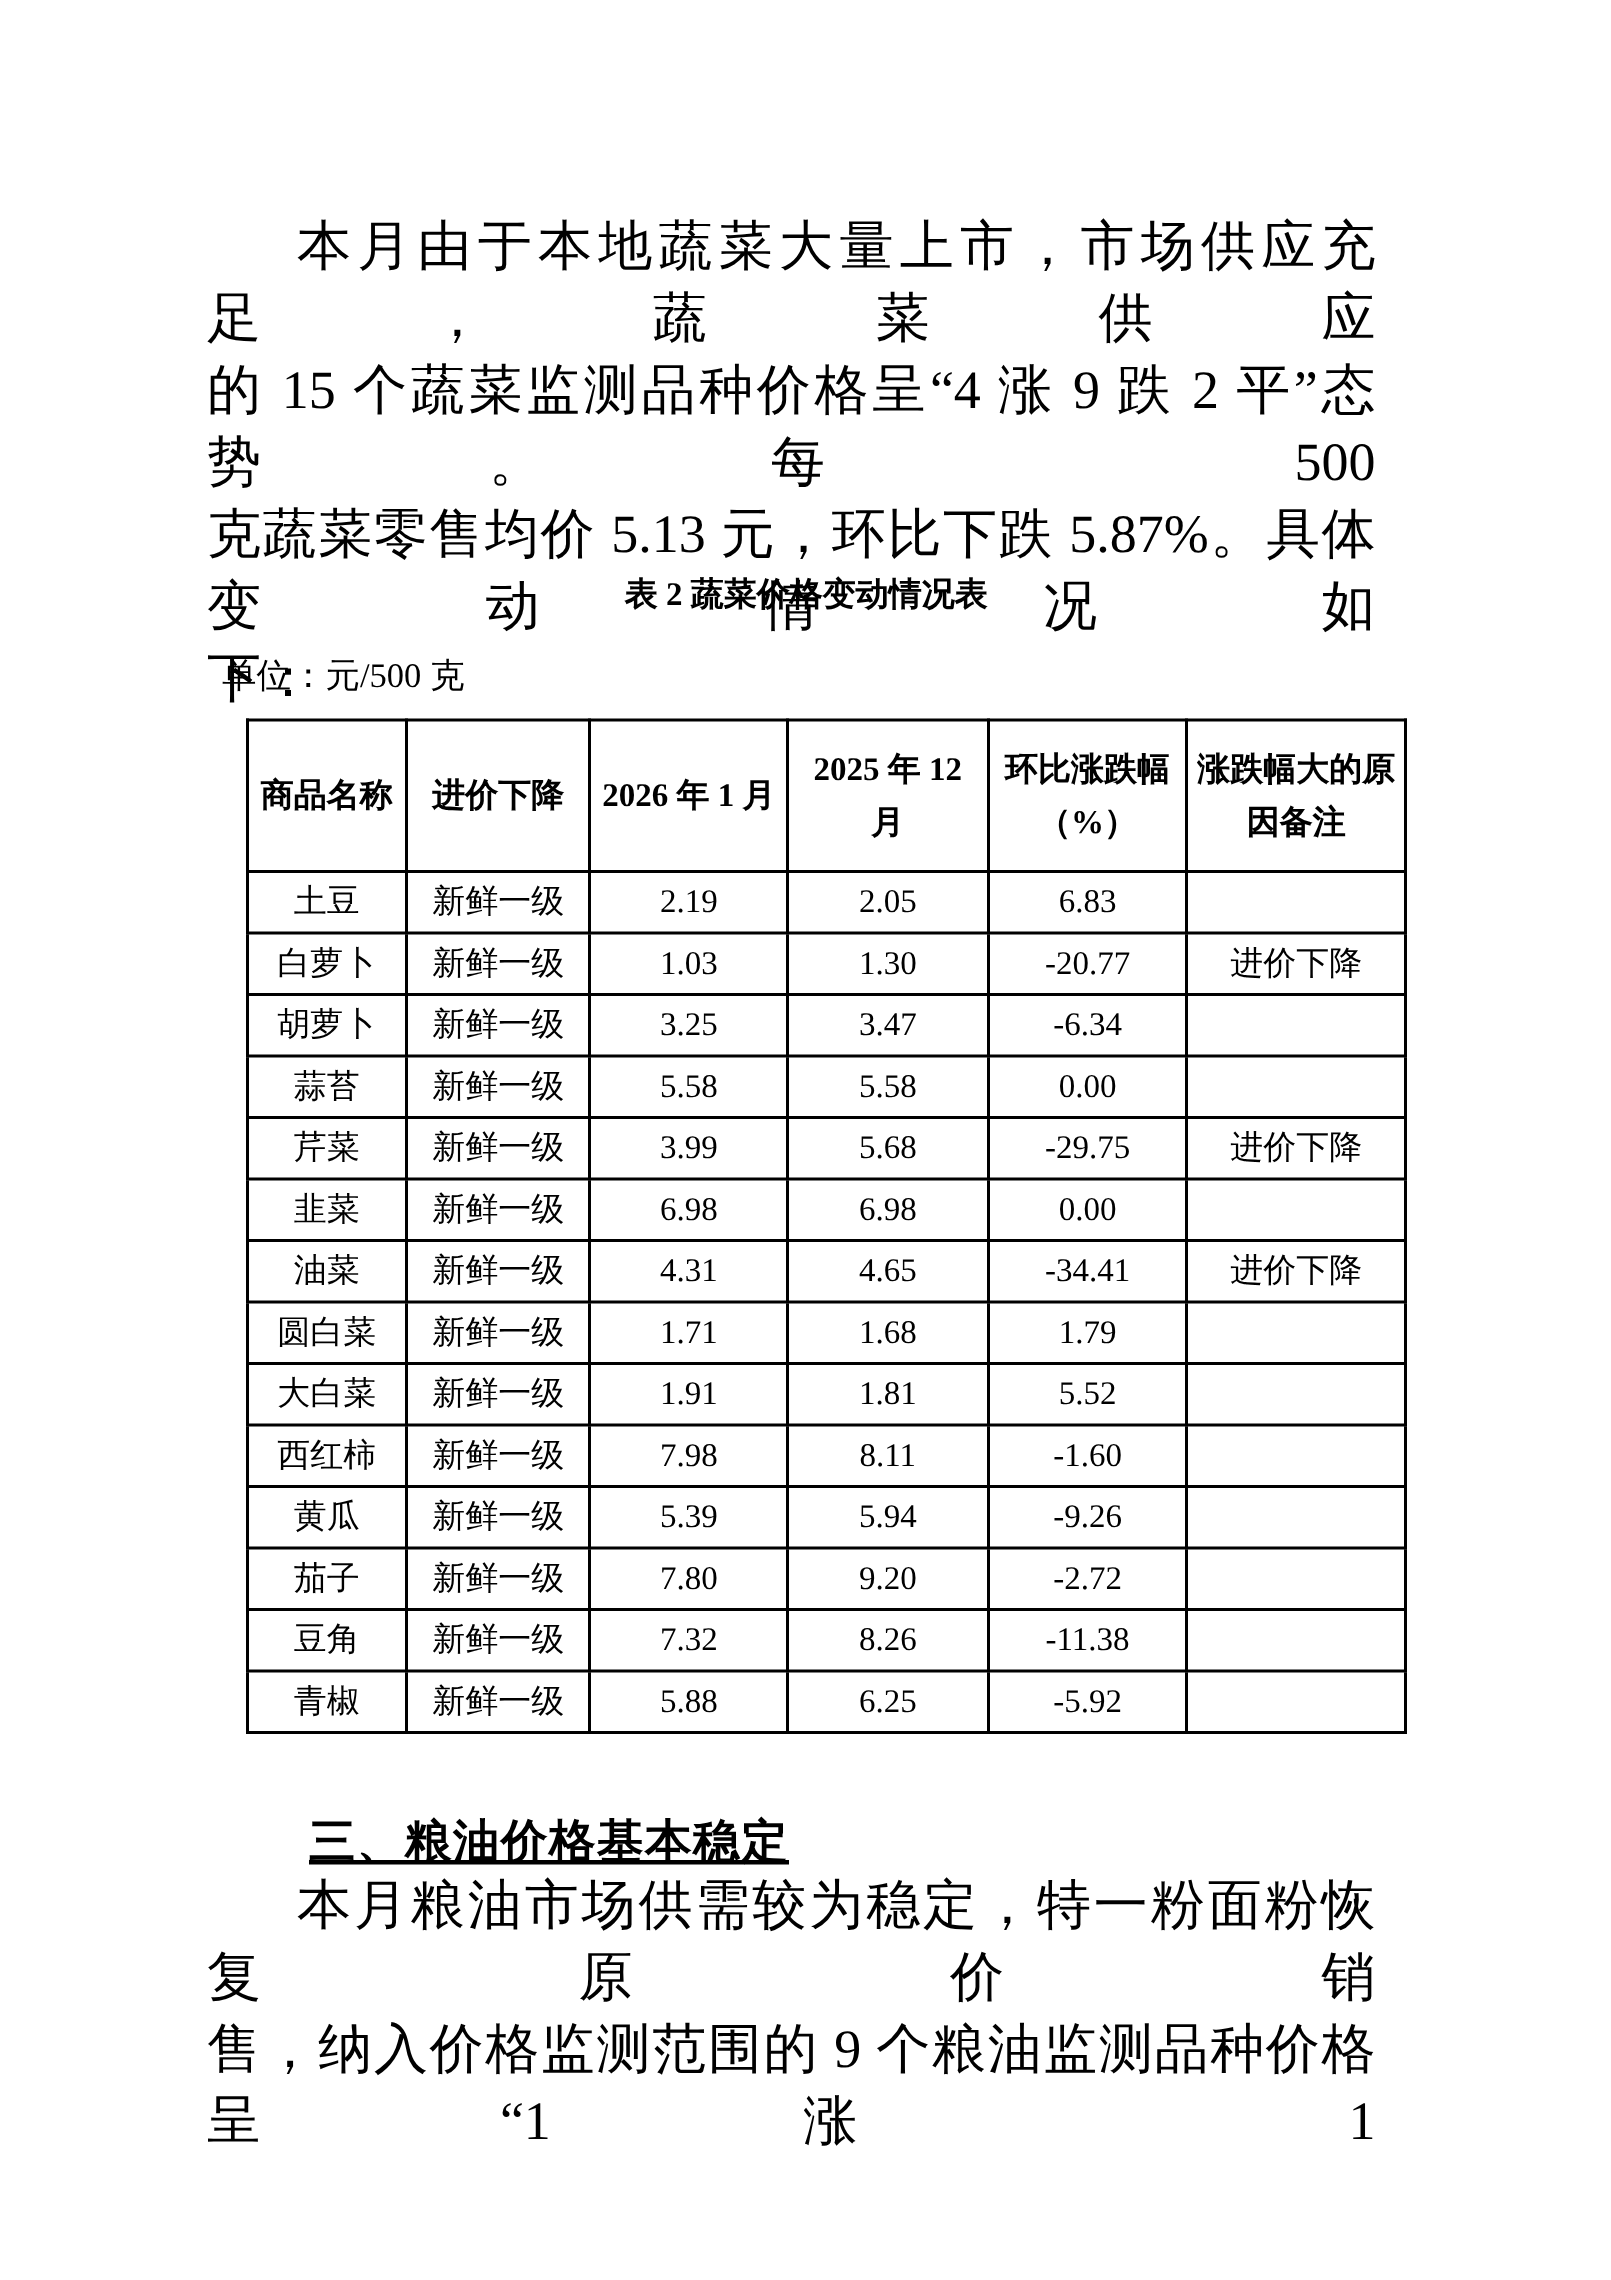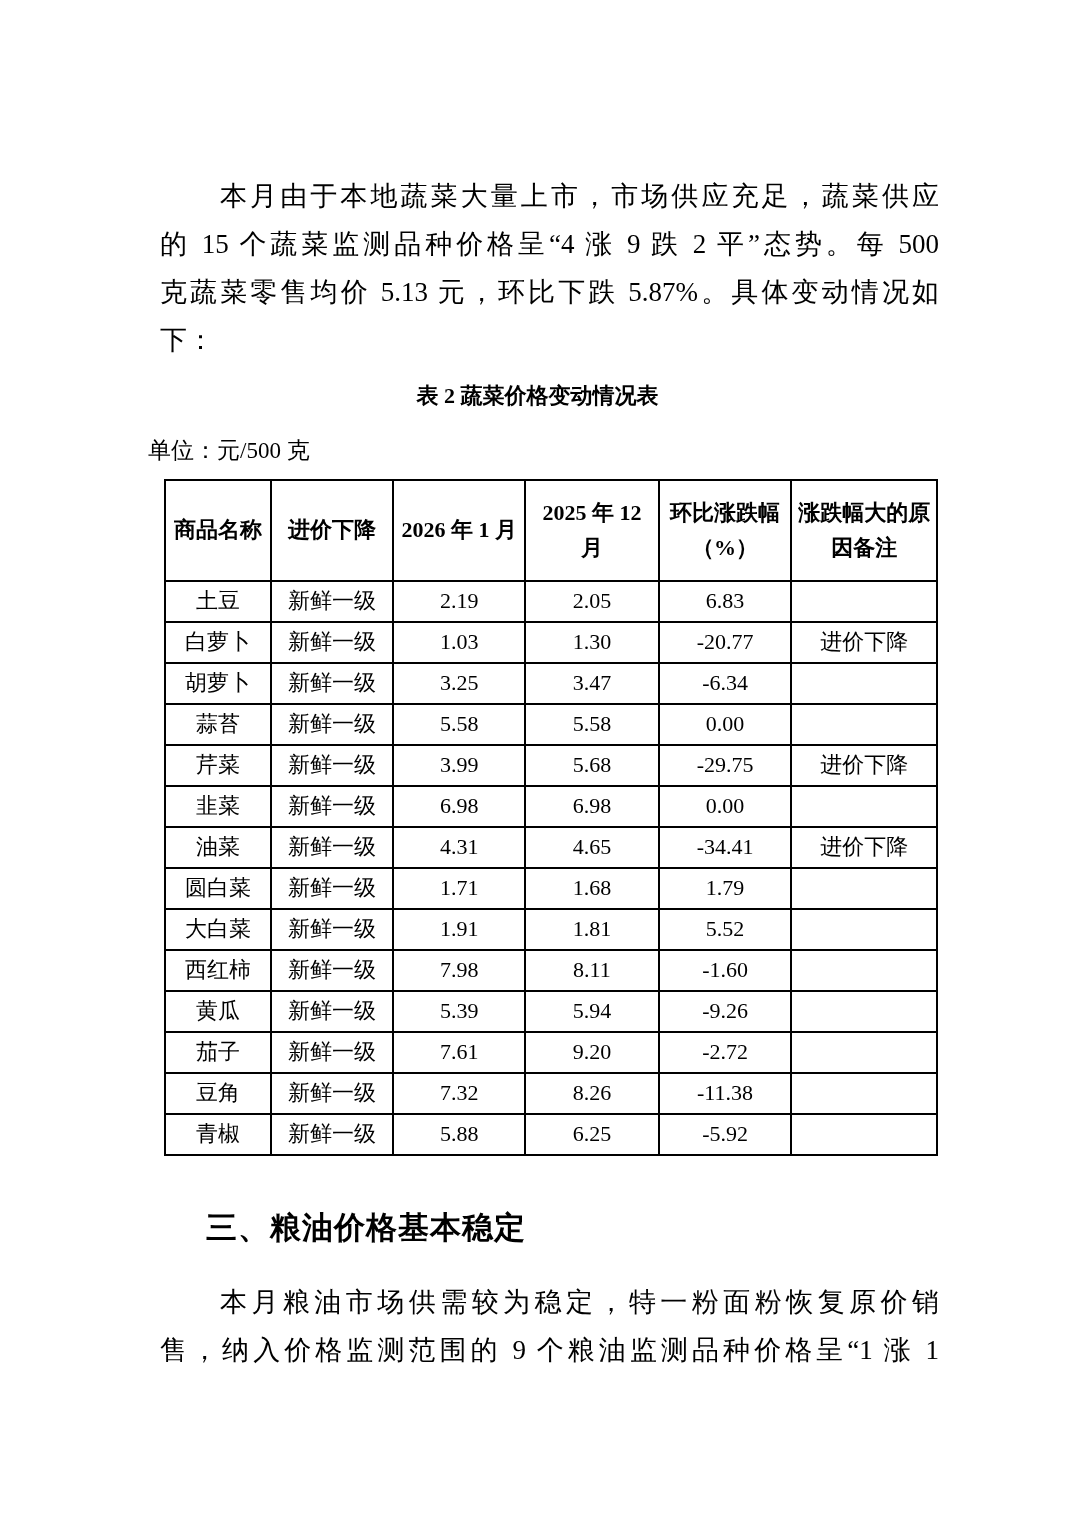--- a/index.html
+++ b/index.html
@@ -7,25 +7,24 @@
     position: relative;
     width: 1074px;
     height: 1520px;
     background: #ffffff;
     color: #000;
     font-family: "Liberation Serif", "DejaVu Serif", serif;
     overflow: hidden;
   }
   .para {
     position: absolute;
-    left: 160px;
+    left: 138px;
     width: 779px;
-    font-size: 27px;
+    font-size: 36px;
     line-height: 48px;
-    margin-top: 32px;
   }
   .tline { text-align: justify; text-align-last: justify; }
   .para .tline.last { text-align-last: left; }
   .para.justify-all .tline.last { text-align-last: justify; }
   .tline.indent { text-indent: 60px; }
   #p1 { top: 140px; }
   #table-caption {
     position: absolute;
     left: 148px; top: 381px; width: 779px;
     text-align: center;
@@ -68,20 +67,21 @@
     line-height: 1.2;
     padding: 0 2px;
   }
   #section-heading {
     position: absolute;
     left: 206px; top: 1207px;
     font-family: "Liberation Sans", "DejaVu Sans", sans-serif;
     font-weight: bold;
     font-size: 31px;
     letter-spacing: 1px;
+    text-decoration: underline;
   }
   #p2 { top: 1246px; }
 </style>
 </head>
 <body>
 
 <div id="page">
 
   <div id="p1" class="para">
       <div class="tline indent">本月由于本地蔬菜大量上市，市场供应充足，蔬菜供应</div>
@@ -199,21 +199,21 @@
             <td>黄瓜</td>
             <td>新鲜一级</td>
             <td>5.39</td>
             <td>5.94</td>
             <td>-9.26</td>
             <td></td>
           </tr>
           <tr>
             <td>茄子</td>
             <td>新鲜一级</td>
-            <td>7.61</td>
+            <td>7.80</td>
             <td>9.20</td>
             <td>-2.72</td>
             <td></td>
           </tr>
           <tr>
             <td>豆角</td>
             <td>新鲜一级</td>
             <td>7.32</td>
             <td>8.26</td>
             <td>-11.38</td>

